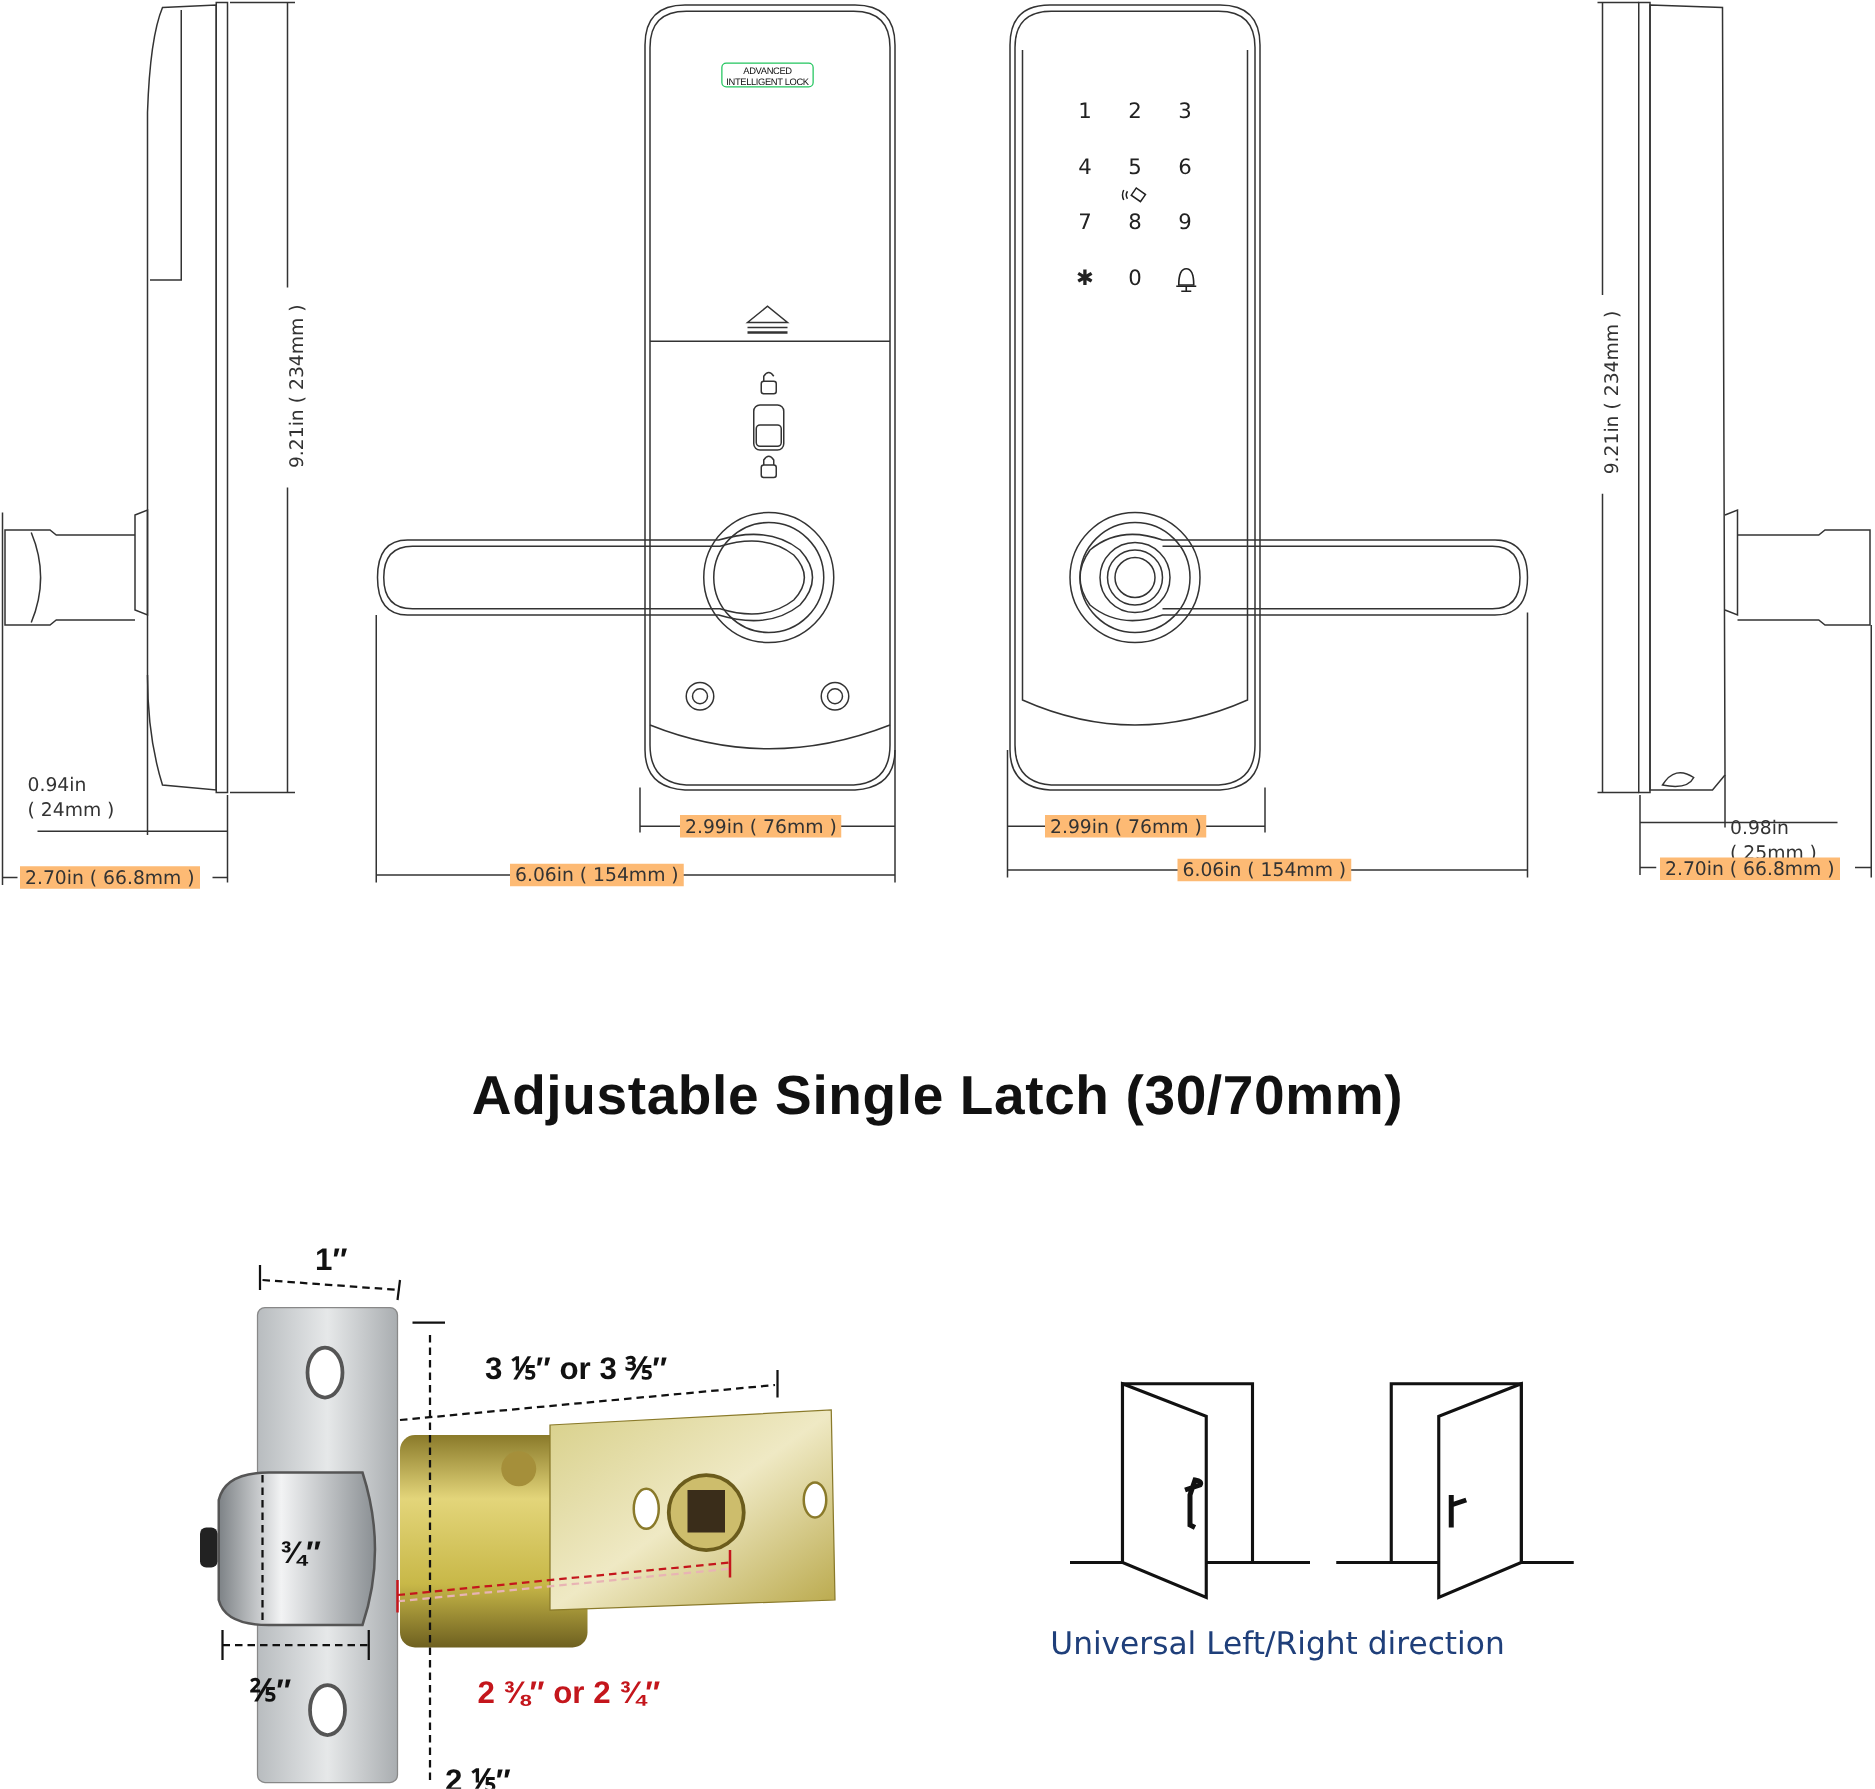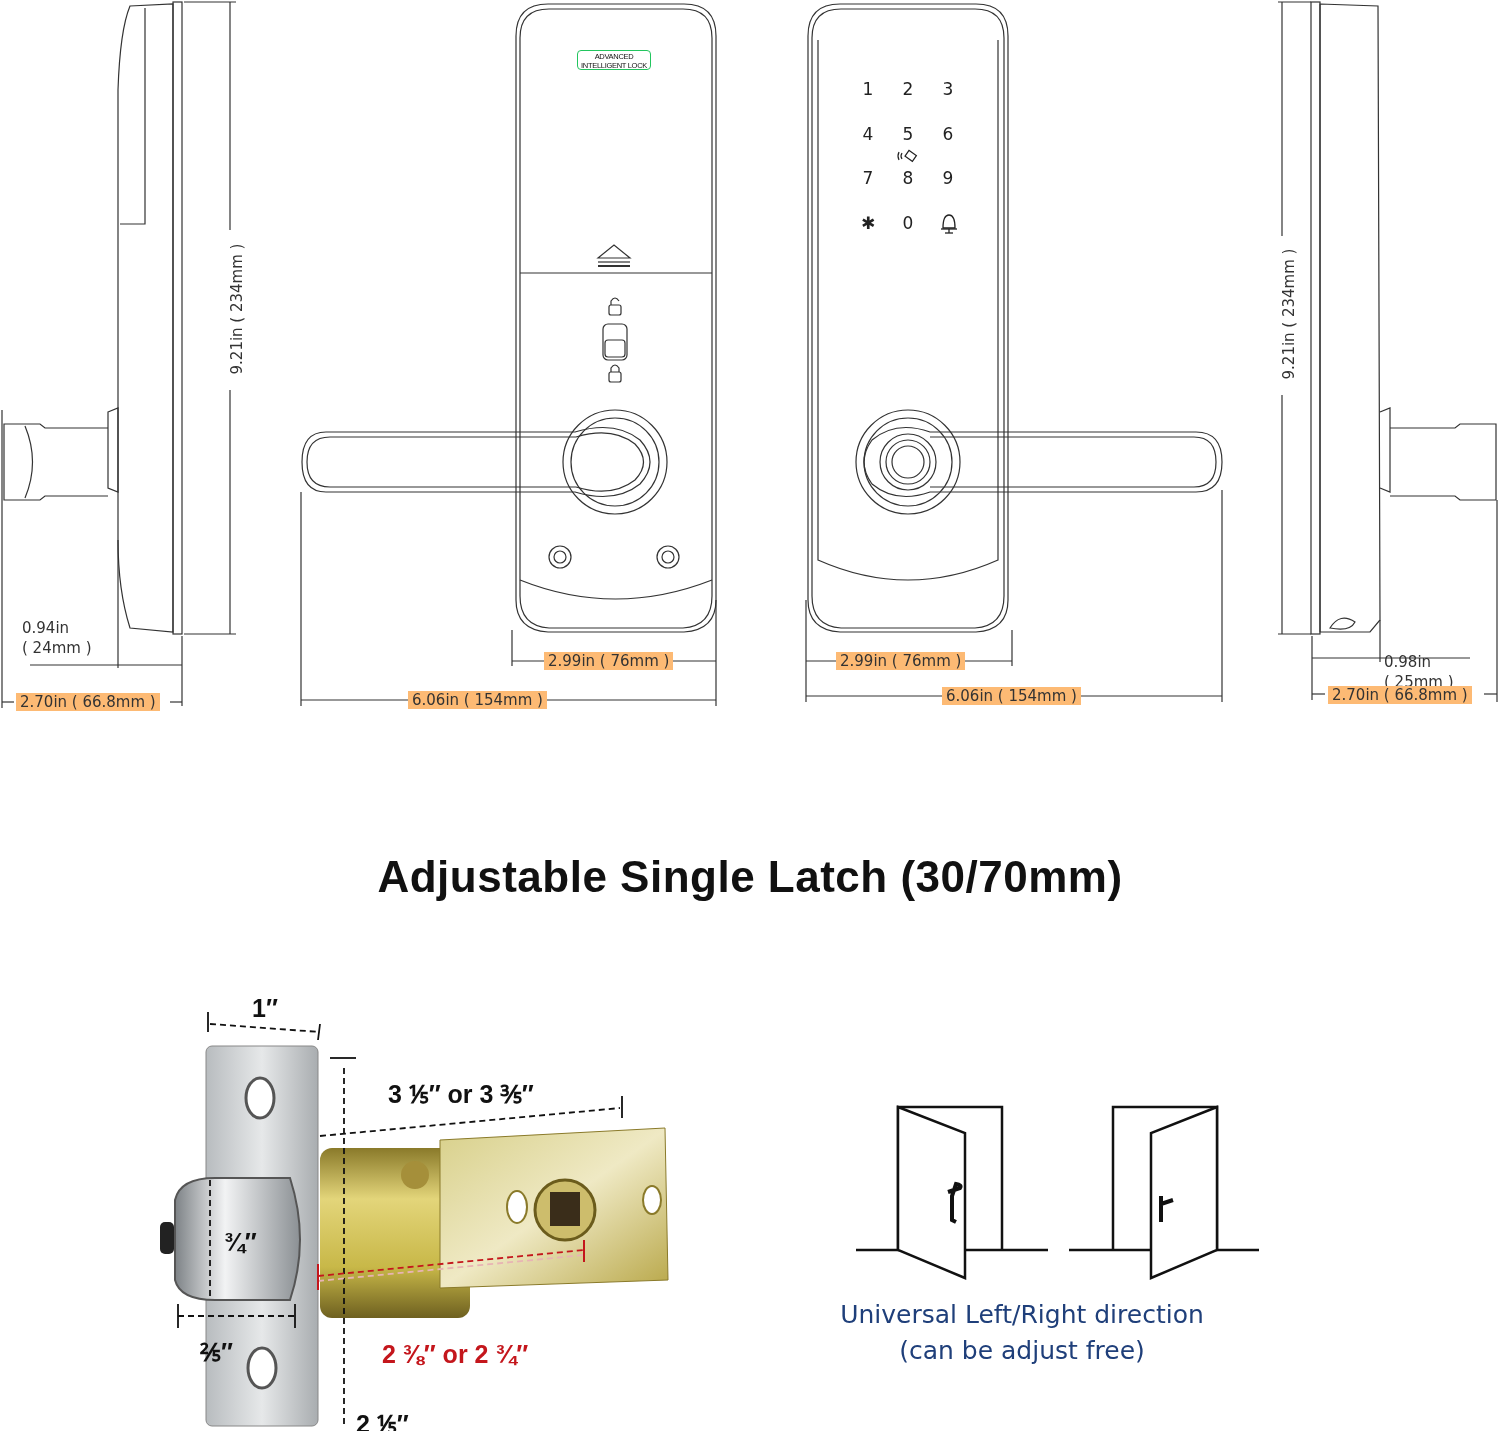--- a/index.html
+++ b/index.html
@@ -245,14 +245,13 @@
   <path d="M98 92 L110 88 Q112 85 106 84 L102 96 L102 120 L106 122" stroke-width="4"></path>
 </svg>
 <svg class="abs" style="left:1065px;top:1100px;" width="200" height="185" fill="none" stroke="#111" stroke-width="2.5">
   <line x1="4" y1="150" x2="194" y2="150"></line>
   <path d="M48 150 L48 7 L152 7 L152 150"></path>
   <path d="M152 7 L86 33 L86 178 L152 150 Z" fill="#fff"></path>
   <path d="M108 100 L96 104 M96 96 L96 122" stroke-width="4"></path>
 </svg>
 <div class="caption" style="top:1297px;">
   <div>Universal Left/Right direction</div>
-  <div>(can be adjust free)</div>
 </div>
 
 </body></html>

